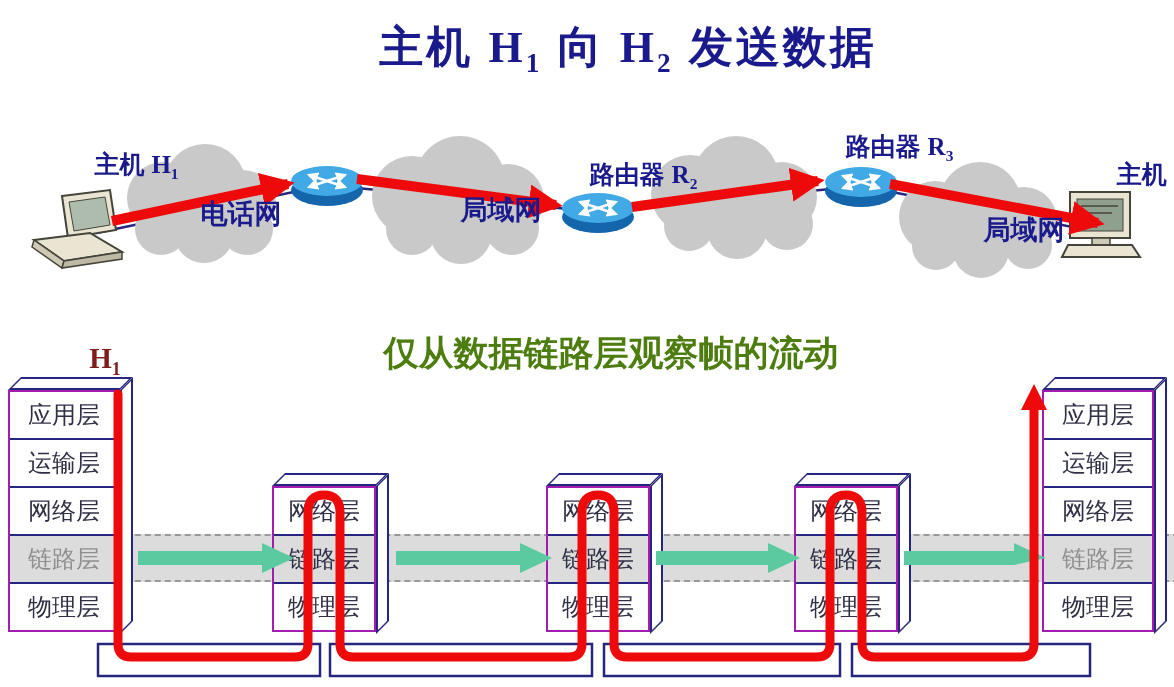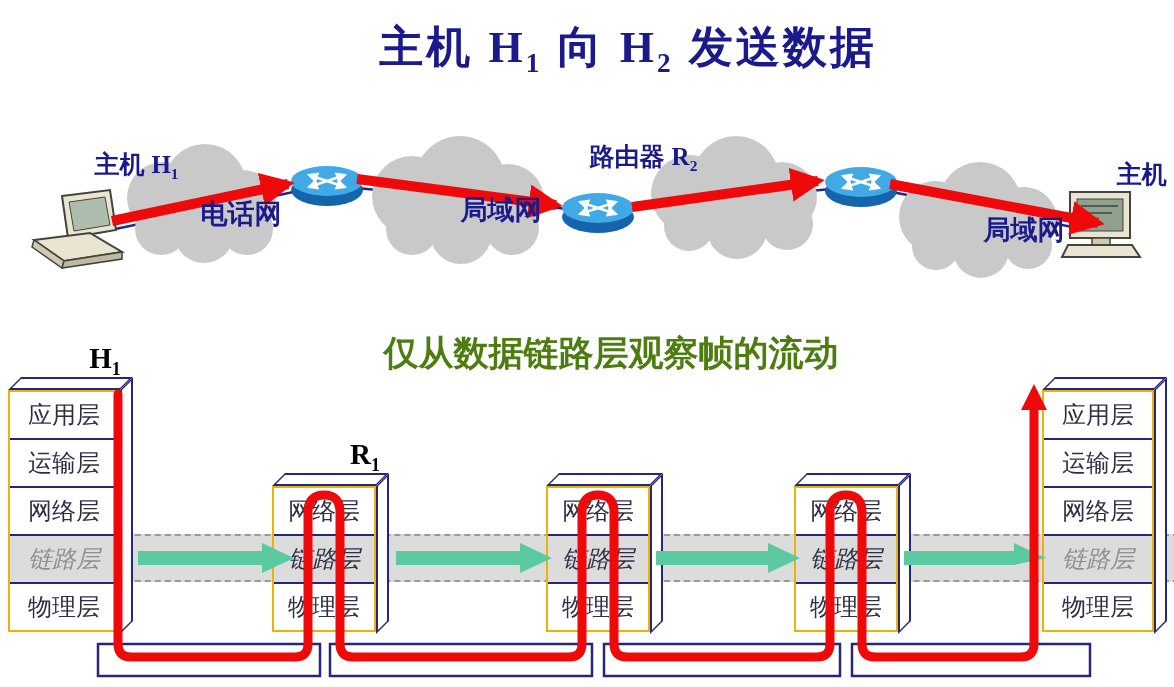--- a/index.html
+++ b/index.html
@@ -14,31 +14,31 @@
   .subtitle { top:330px; left:170px; width:800px; text-align:center; font-size:35px;
               font-weight:bold; color:#4d7c0f; z-index:6; }
 
   .net-label { font-size:25px; color:#1a1a8c; font-weight:bold; text-align:center; z-index:6; }
   .cloud-label { font-size:27px; color:#1a1a8c; font-weight:bold; text-align:center; z-index:6; }
 
   .gray-band { left:4px; top:534px; width:1164px; height:48px; background:#dcdcdc;
                border-top:2px dashed #999; border-bottom:2px dashed #999; z-index:1; }
 
   .stack { position:absolute; z-index:3; }
-  .face { position:relative; border:2px solid #eab308; background:#fff; }
+  .face { position:relative; border:2px solid #a21caf; background:#fff; }
   .row { height:48px; display:flex; align-items:center; justify-content:center;
          font-size:24px; color:#2f2f45; background:#fff; border-bottom:2px solid #26267e; }
   .row:last-child { border-bottom:none; height:46px; }
-  .row.band-row { background:#dcdcdc;font-style:italic; }
+  .row.band-row { background:#dcdcdc; }
   .row.muted { color:#8f8f8f; }
   .top-face { position:absolute; left:0; top:-13px; width:100%; height:13px; background:#fff;
               border:2px solid #26267e; transform:skewX(-45deg); transform-origin:bottom left; }
   .side-face { position:absolute; left:100%; top:0; width:13px; background:#fff;
                border:2px solid #26267e; transform:skewY(-45deg); transform-origin:0 0; }
-  .stack-label { font-size:29px; color:#000000; text-align:center; z-index:6; }
+  .stack-label { font-size:29px; color:#7f1d1d; text-align:center; z-index:6; }
 
   svg.overlay { position:absolute; left:0; top:0; z-index:4; pointer-events:none; }
 </style>
 </head>
 <body>
 
 <div class="canvas">
 
   <div class="abs title">
     <span>主机 </span><span class="latin"><span>H</span><sub>1</sub></span><span> 向 </span><span class="latin"><span>H</span><sub>2</sub></span><span> 发送数据</span>
@@ -163,39 +163,39 @@
          L 295 657 Q 308 657 308 644 L 308 512 Q 308 495 324 495 Q 340 495 340 512 L 340 644 Q 340 657 353 657
          L 569 657 Q 582 657 582 644 L 582 512 Q 582 495 598 495 Q 614 495 614 512 L 614 644 Q 614 657 627 657
          L 817 657 Q 830 657 830 644 L 830 512 Q 830 495 846 495 Q 862 495 862 512 L 862 644 Q 862 657 875 657
          L 1021 657 Q 1034 657 1034 644 L 1034 404" stroke="#ee0a0a" stroke-width="9" fill="none" stroke-linecap="round"></path>
     <polygon points="1034,384 1021,410 1047,410" fill="#ee0a0a"></polygon>
   </svg>
 
   <div class="abs net-label" style="left:38px; top:148px; width:115px;">
     <span>主机 </span><span class="latin"><span>H</span><sub>1</sub></span>
   </div>
-  <div class="abs net-label" style="left:525px; top:140px; width:155px;">
+  <div class="abs net-label" style="left:525px; top:158px; width:155px;">
     <span>路由器 </span><span class="latin"><span>R</span><sub>2</sub></span>
+  </div>
+  <div class="abs net-label" style="left:781px; top:130px; width:155px;">
+    <span>路由器 </span><span class="latin"><span>R</span><sub>3</sub></span>
   </div>
   <div class="abs net-label" style="left:1040px; top:158px; width:120px;text-align:right;">
     <span>主机 </span><span class="latin"><span>H</span><sub>2</sub></span>
   </div>
 
   <div class="abs cloud-label" style="left:140px; top:196px; width:120px;">电话网</div>
   <div class="abs cloud-label" style="left:400px; top:192px; width:120px;">局域网</div>
   <div class="abs cloud-label" style="left:923px; top:212px; width:120px;">局域网</div>
 
   <div class="abs subtitle">仅从数据链路层观察帧的流动</div>
 
   <div class="abs stack-label" style="left:8px; top:342px; width:112px;">
     <span class="latin"><span>H</span><sub>1</sub></span>
   </div>
-  <div class="abs stack-label" style="left:272px; top:438px; width:104px;">
-    <span class="latin"><span>R</span><sub>1</sub></span>
-  </div>
 
   <div class="stack" style="left:8px; top:390px; width:112px;">
     <div class="top-face"></div>
     <div class="side-face" style="height:244px;"></div>
     <div class="face">
       <div class="row">应用层</div>
       <div class="row">运输层</div>
       <div class="row">网络层</div>
       <div class="row band-row muted">链路层</div>
       <div class="row">物理层</div>

